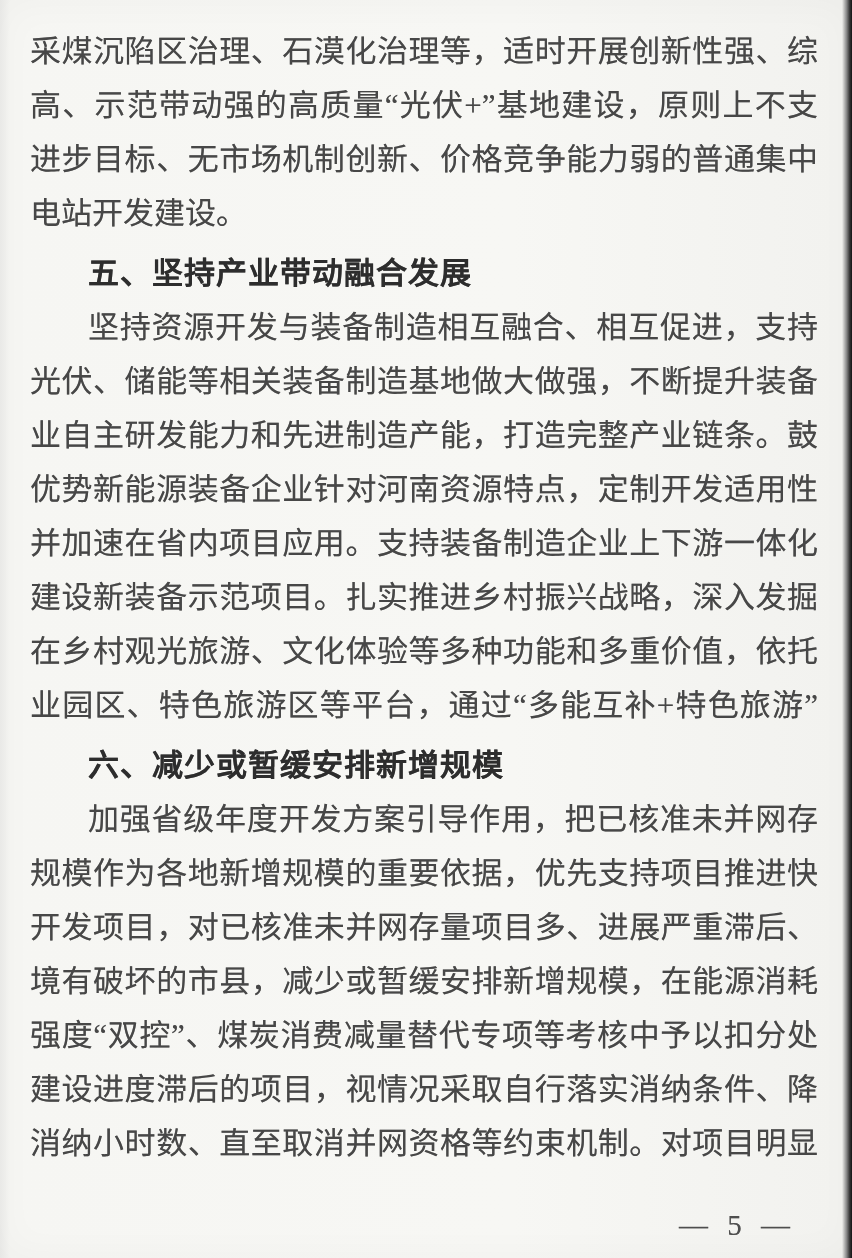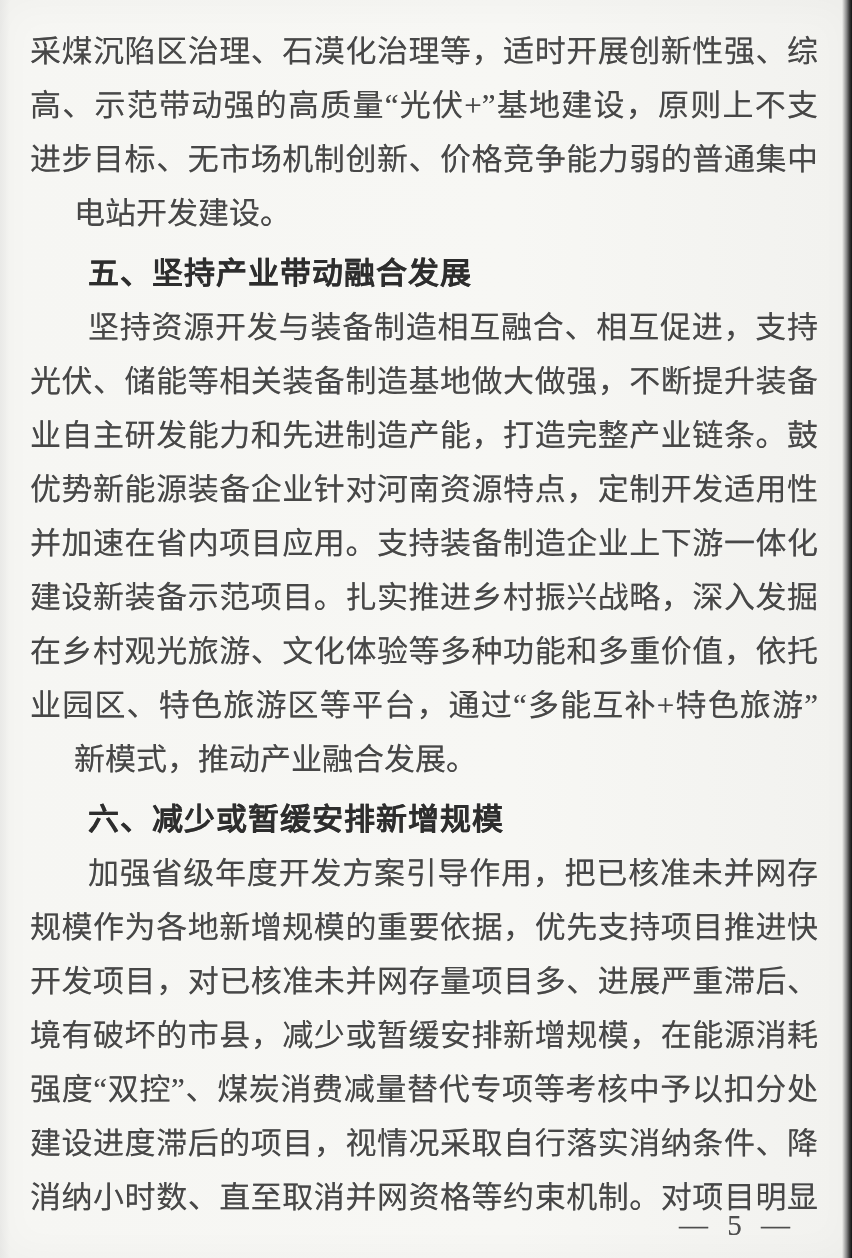--- a/index.html
+++ b/index.html
@@ -47,21 +47,20 @@
     text-align-last: justify;
     text-justify: inter-character;
     text-shadow: 0 0 0.6px rgba(70,70,70,0.55);
   }
   .line.indent {
     text-indent: 58px;
   }
   .line.para-end {
     text-align: center;
     text-align-last: left;
-    margin-left: 44px;
   }
   .line.heading {
     font-family: "Liberation Sans", "DejaVu Sans", sans-serif;
     font-weight: 700;
     color: #2d2d2d;
     text-indent: 58px;
     text-align: center;
     text-align-last: left;
     margin-top: 6px;
     letter-spacing: 1px;
@@ -93,21 +92,20 @@
       <div class="line body para-end">电站开发建设。</div>
       <div class="line heading">五、坚持产业带动融合发展</div>
       <div class="line body indent">坚持资源开发与装备制造相互融合、相互促进，支持风电、</div>
       <div class="line body">光伏、储能等相关装备制造基地做大做强，不断提升装备制造企</div>
       <div class="line body">业自主研发能力和先进制造产能，打造完整产业链条。鼓励省内</div>
       <div class="line body">优势新能源装备企业针对河南资源特点，定制开发适用性装备，</div>
       <div class="line body">并加速在省内项目应用。支持装备制造企业上下游一体化发展，</div>
       <div class="line body">建设新装备示范项目。扎实推进乡村振兴战略，深入发掘新能源</div>
       <div class="line body">在乡村观光旅游、文化体验等多种功能和多重价值，依托现代产</div>
       <div class="line body">业园区、特色旅游区等平台，通过“多能互补+特色旅游”等新业态</div>
-      <div class="line body para-end">新模式，推动产业融合发展。</div>
       <div class="line heading">六、减少或暂缓安排新增规模</div>
       <div class="line body indent">加强省级年度开发方案引导作用，把已核准未并网存量项目</div>
       <div class="line body">规模作为各地新增规模的重要依据，优先支持项目推进快的市县</div>
       <div class="line body">开发项目，对已核准未并网存量项目多、进展严重滞后、生态环</div>
       <div class="line body">境有破坏的市县，减少或暂缓安排新增规模，在能源消耗总量和</div>
       <div class="line body">强度“双控”、煤炭消费减量替代专项等考核中予以扣分处理。对</div>
       <div class="line body">建设进度滞后的项目，视情况采取自行落实消纳条件、降低保障</div>
       <div class="line body">消纳小时数、直至取消并网资格等约束机制。对项目明显超出合</div>
     </div>
   <div class="footer">

